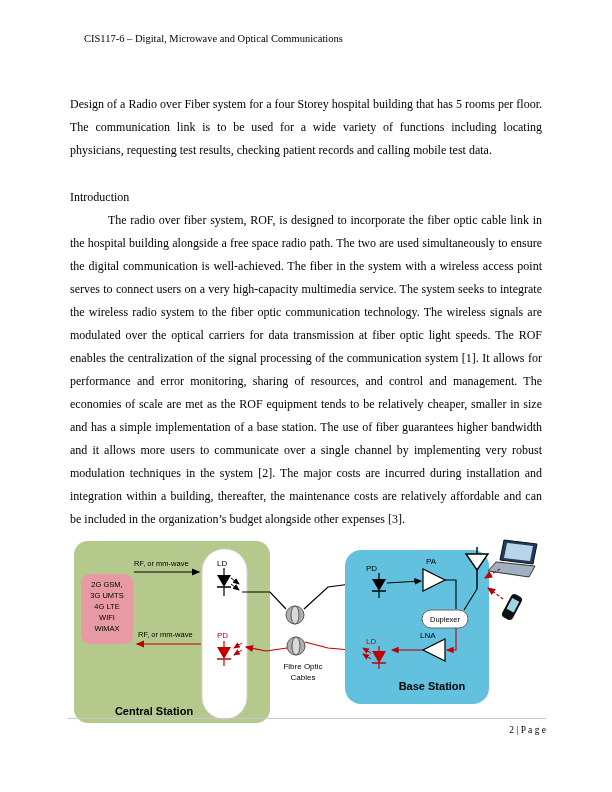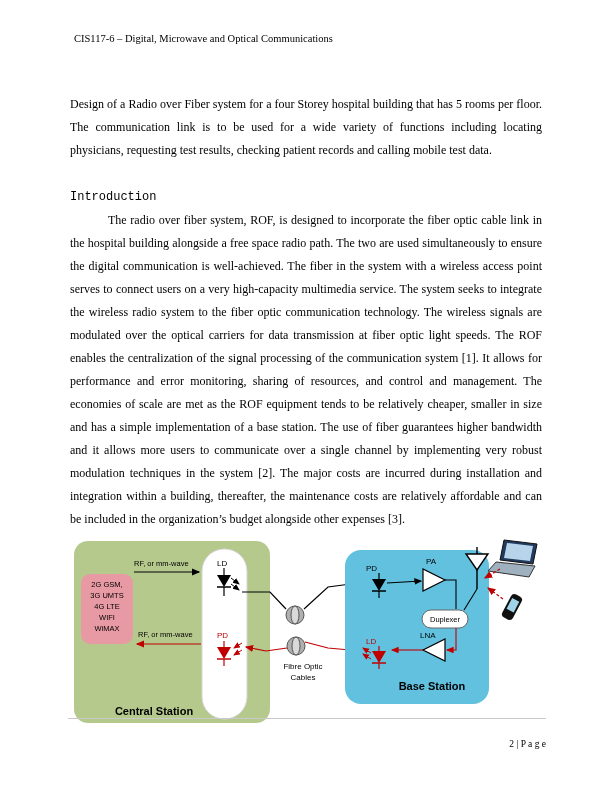--- a/index.html
+++ b/index.html
@@ -1,25 +1,25 @@
 <!DOCTYPE html>
 <html><head>
 <meta charset="utf-8">
 <style>
   html,body{margin:0;padding:0;background:#ffffff;}
   .page{position:relative;width:612px;height:792px;background:#fff;color:#000;
         font-family:"Liberation Serif",serif;overflow:hidden;}
-  .header{position:absolute;top:33px;left:74px;right:70px;font-size:10.5px;}
+  .header{position:absolute;top:33px;left:84px;right:70px;font-size:10.5px;}
   .content{position:absolute;top:93px;left:70px;width:472px;}
   .para{margin:0;font-size:12px;line-height:23px;text-align:justify;}
-  .heading{margin:24px 0 0 0;font-size:12px;line-height:23px;font-family:Liberation Mono, monospace;}
+  .heading{margin:24px 0 0 0;font-size:12px;line-height:23px;}
   .body2{margin:0;font-size:12px;line-height:23px;text-align:justify;text-indent:38px;}
   .figure{margin:6px 0 0 4px;width:470px;height:190px;}
   .footer{position:absolute;top:718px;left:68px;right:66px;border-top:1px solid #c9c9c9;
-          padding-top:20px;text-align:right;font-size:9.5px;color:#000;}
+          padding-top:6px;text-align:right;font-size:9.5px;color:#000;}
   svg text{font-family:"Liberation Sans",sans-serif;fill:#000;}
   .t7{font-size:7.5px;}
   .t8{font-size:8px;}
   .t11b{font-size:11px;font-weight:bold;}
   .red{fill:#c00000;}
 </style>
 </head>
 <body>
 
 <div class="page">

